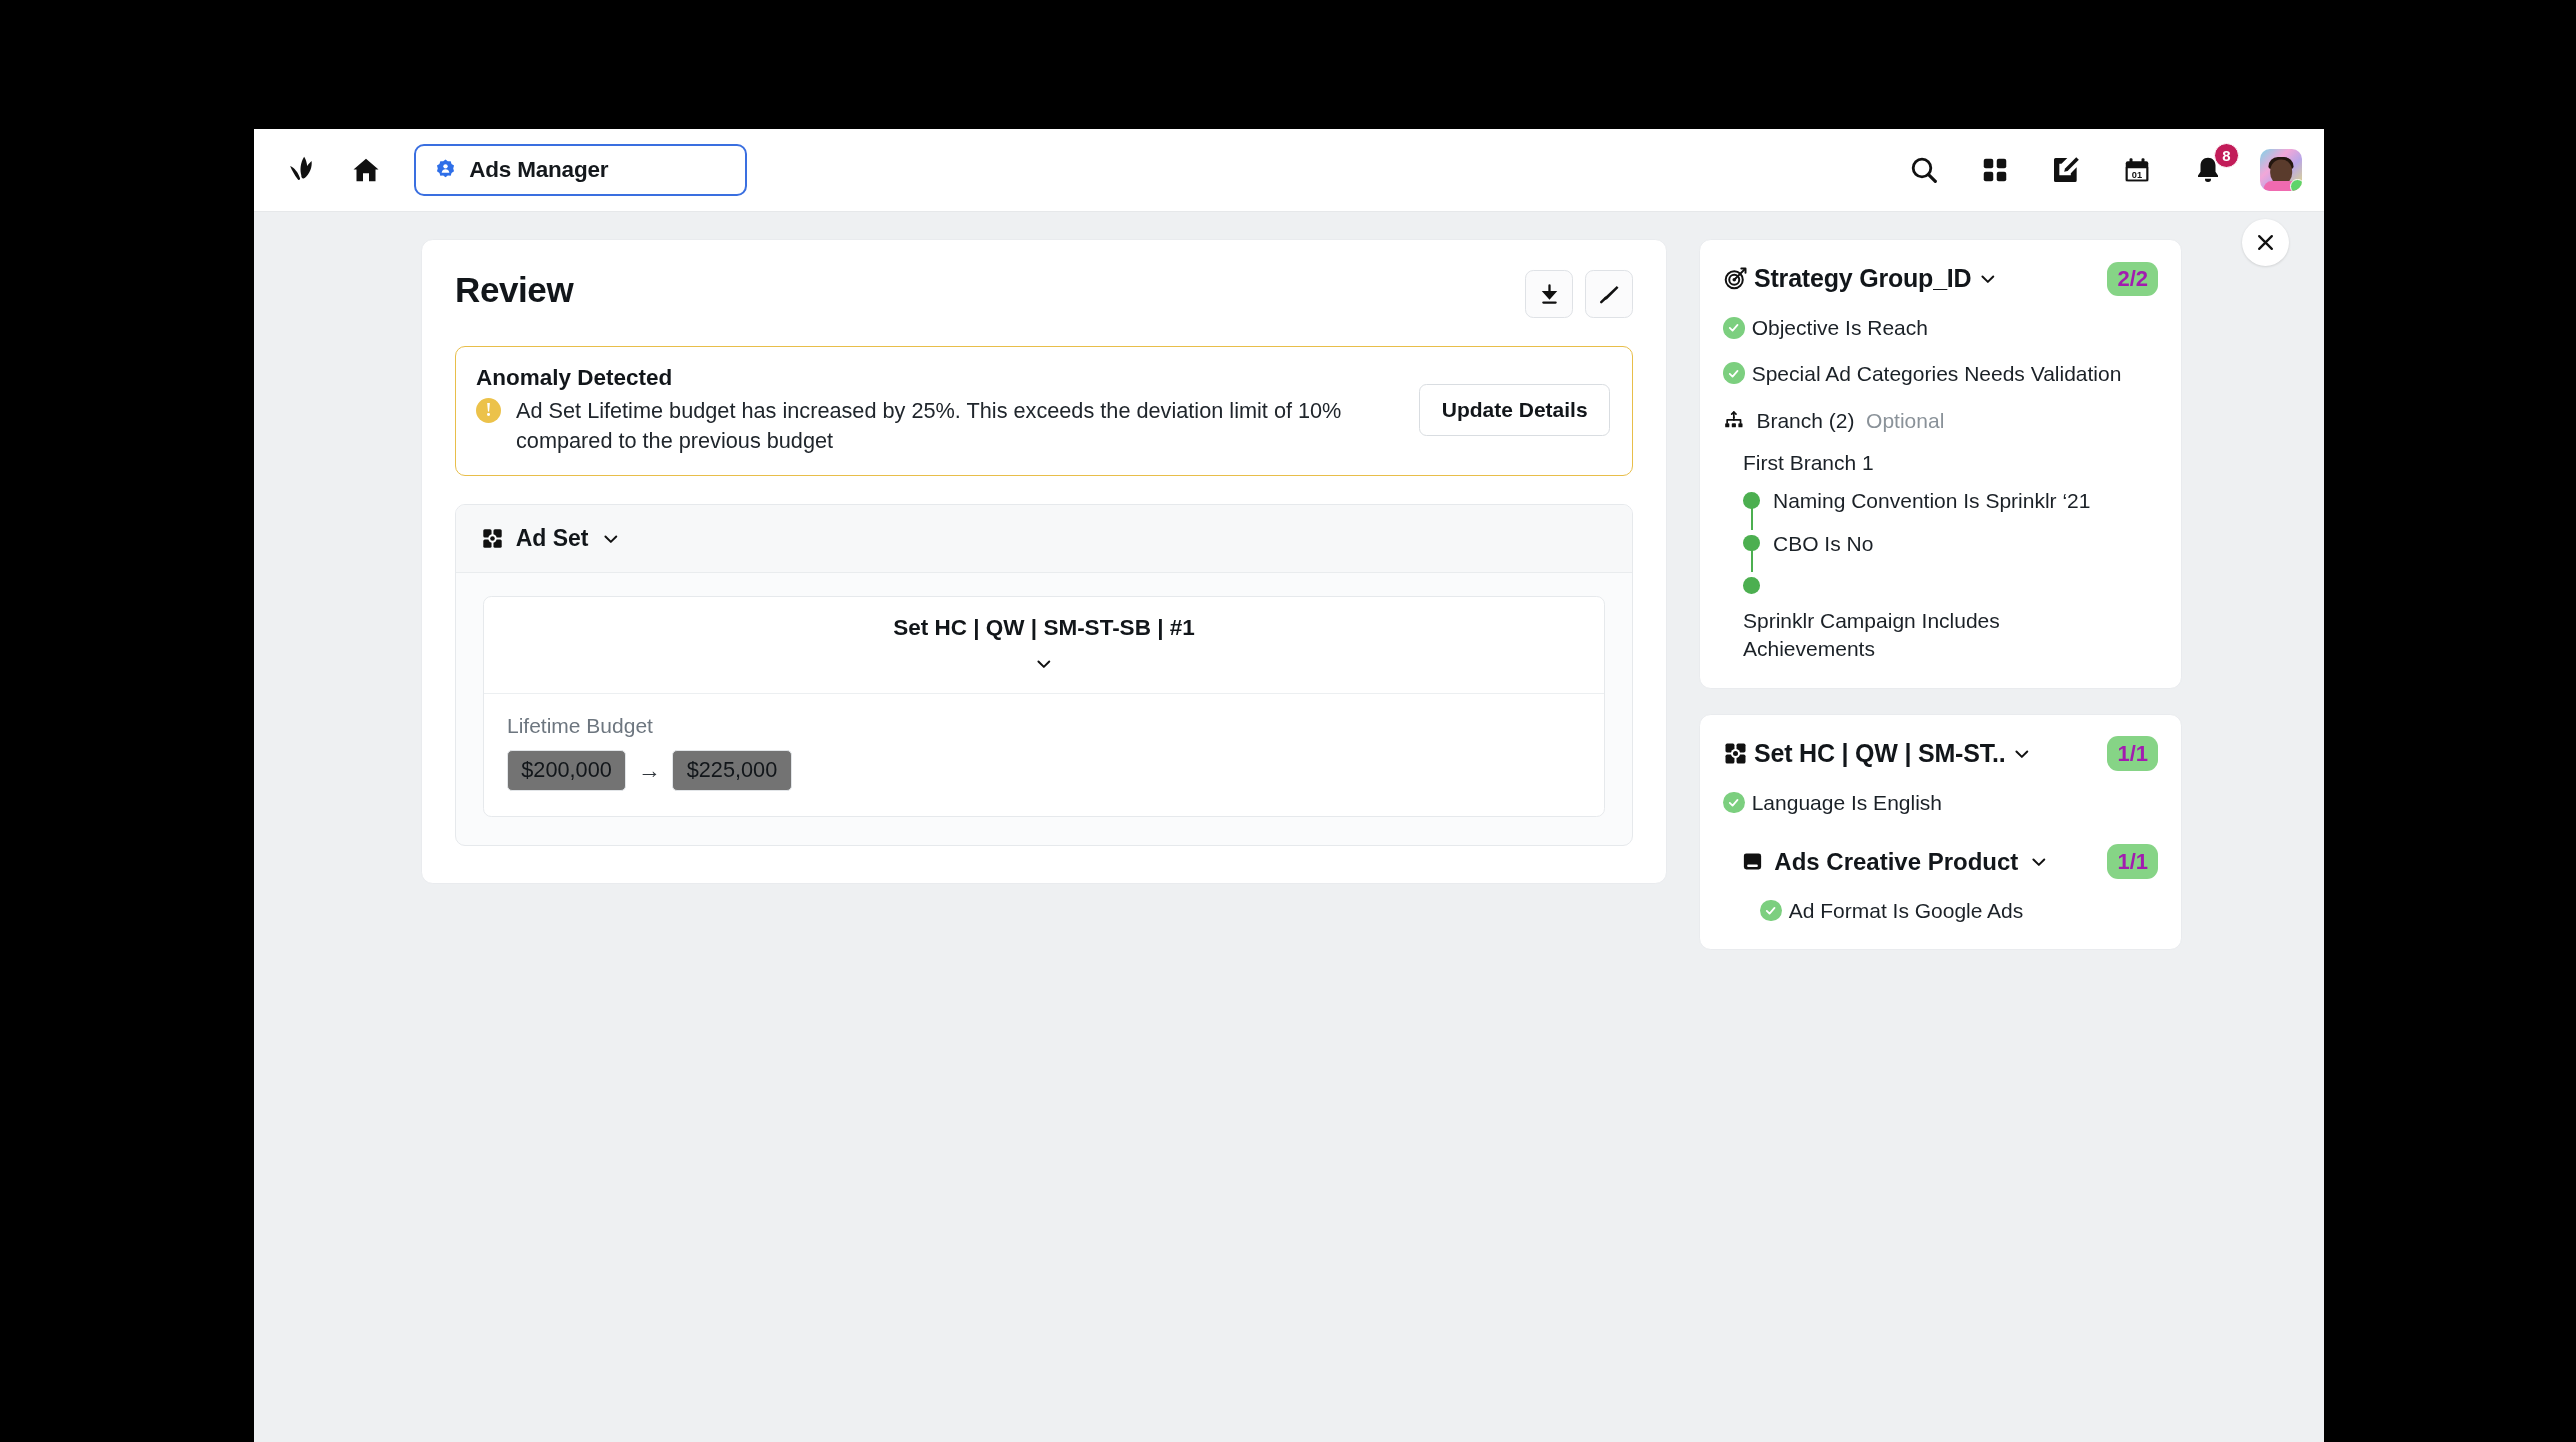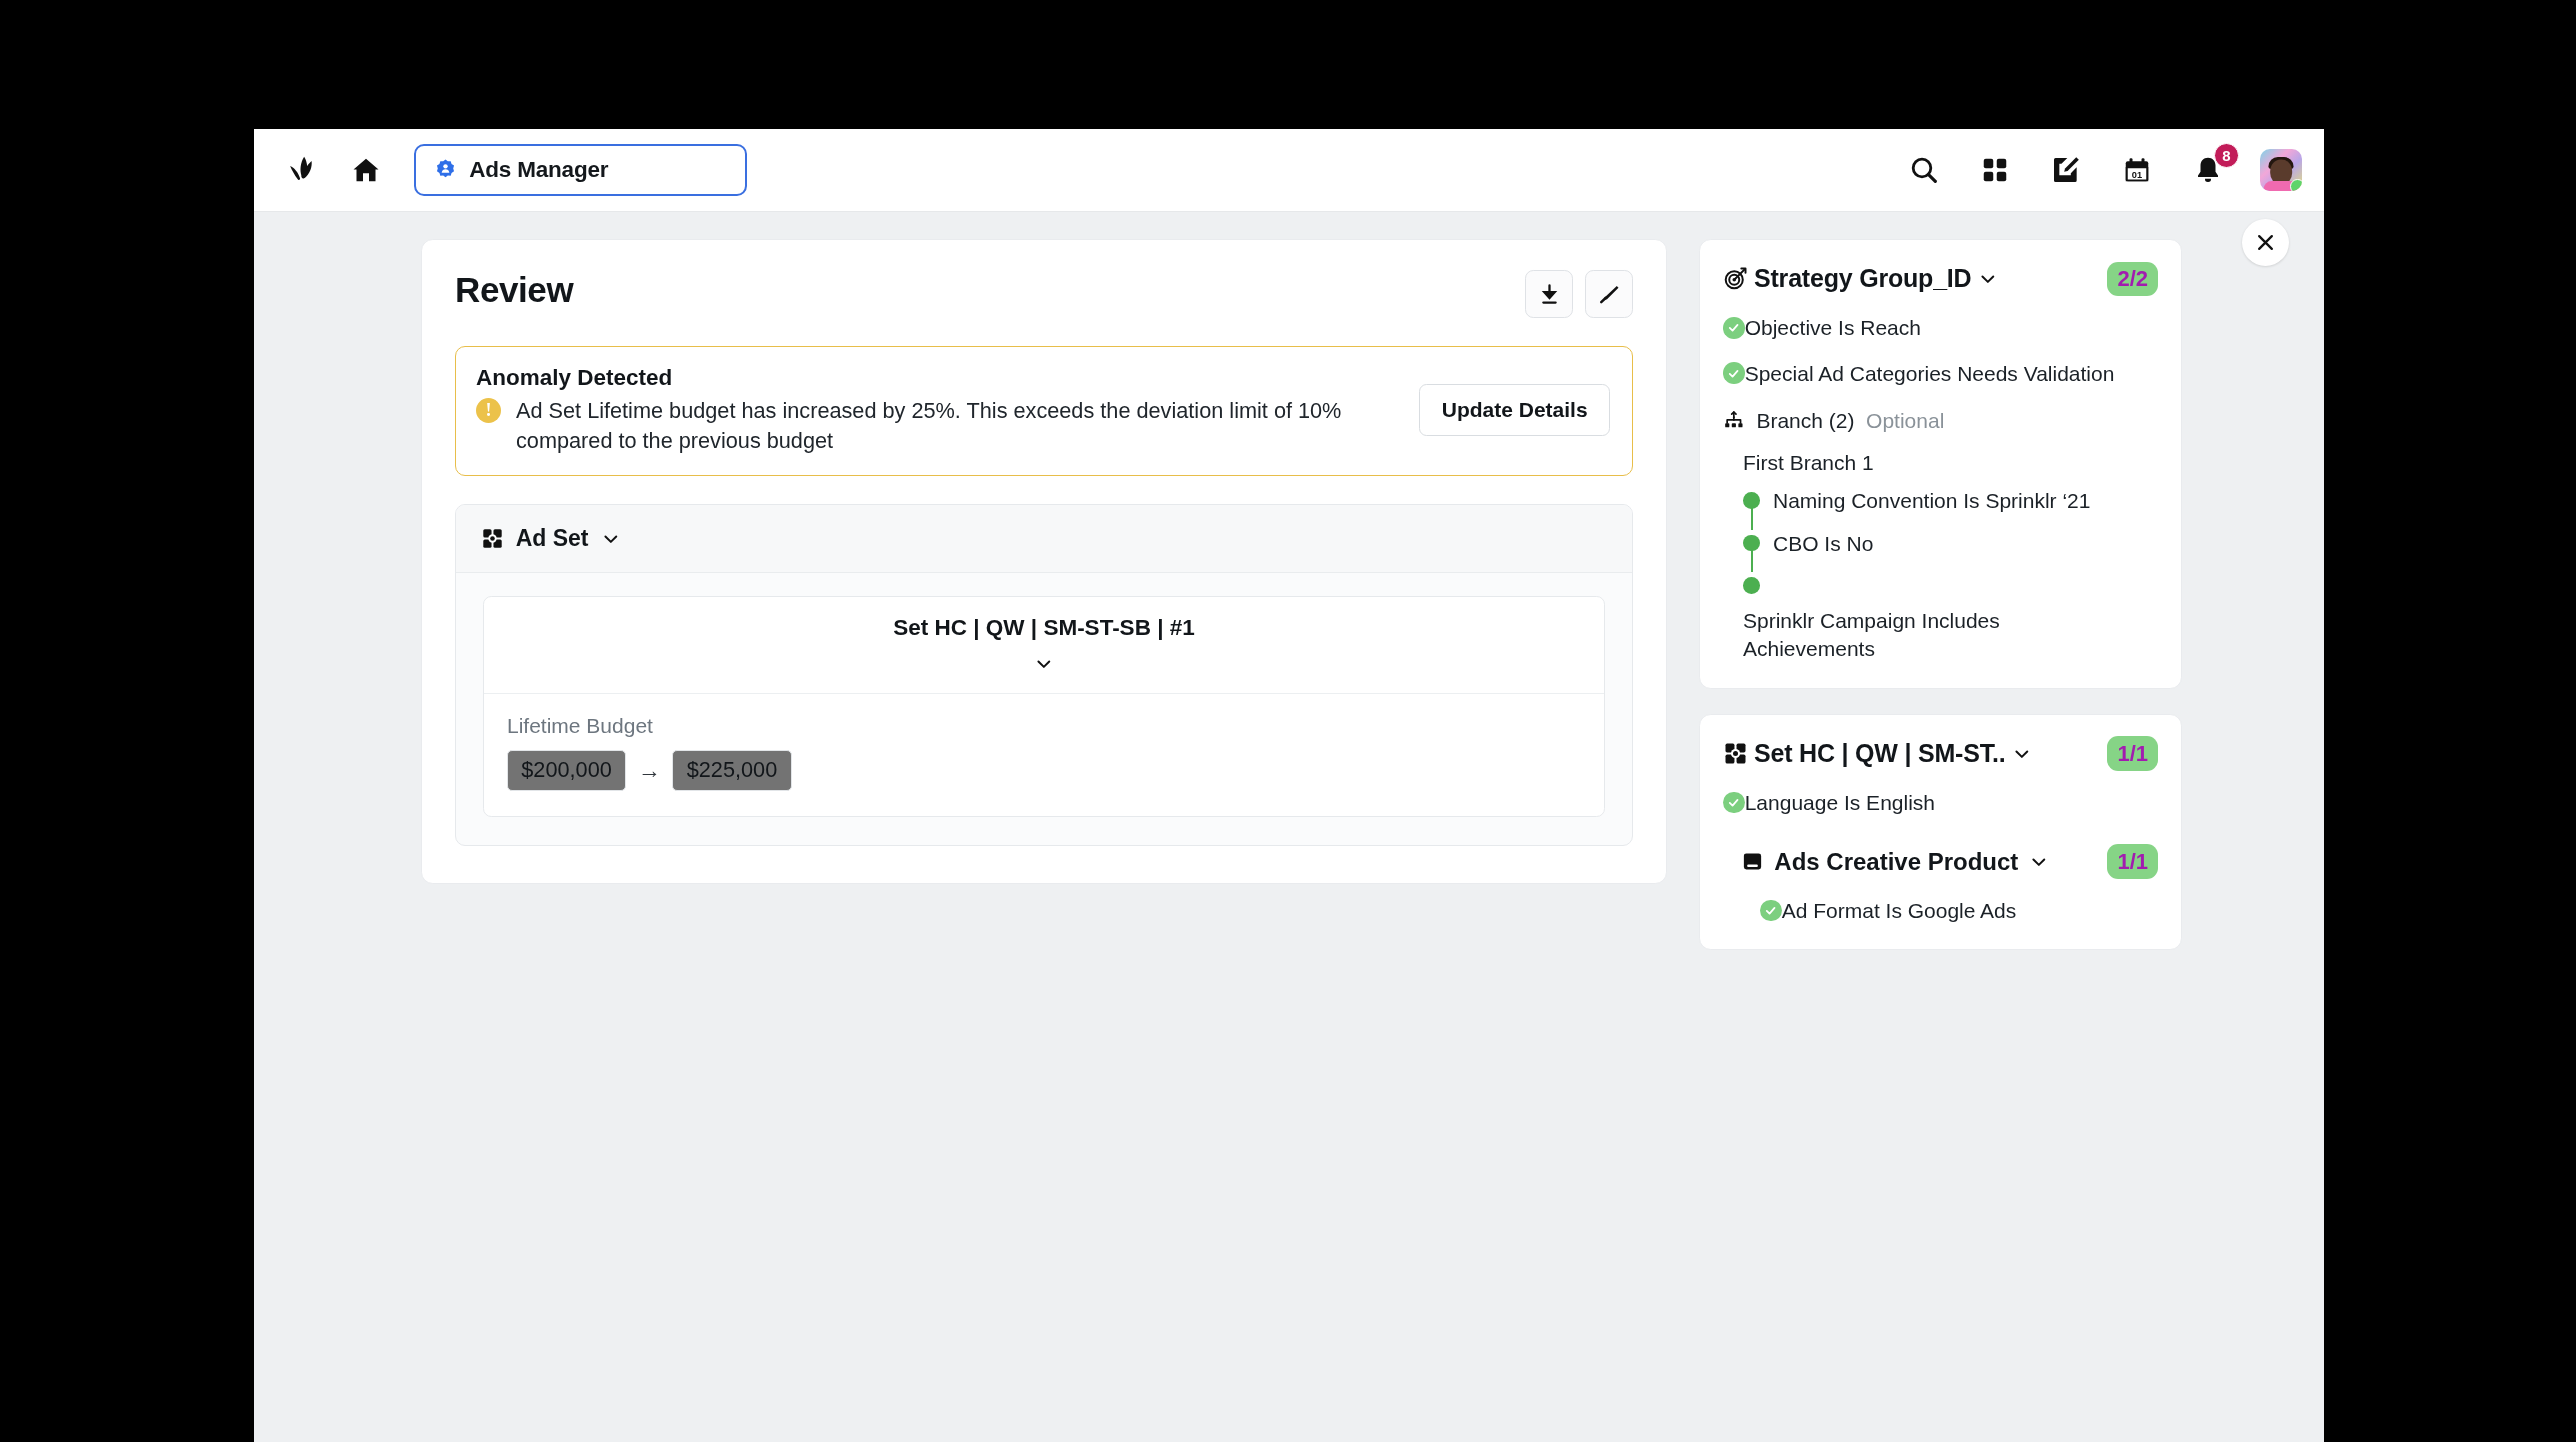--- a/index.html
+++ b/index.html
@@ -202,21 +202,21 @@
   }
   .rail-head { display: flex; align-items: center; gap: 6px; }
   .rail-head .rh-title { font-size: 25px; font-weight: 700; color: #12161a; letter-spacing: -0.2px; white-space: nowrap; }
   .count-badge {
     margin-left: auto;
     background: #86d486; color: #a21caf;
     border-radius: 11px; padding: 4.2px 10px;
     font-size: 22px; font-weight: 700;
   }
   .check-row {
-    display: flex; align-items: flex-start; gap: 0;
+    display: flex; align-items: flex-start; gap: 7px;
     margin-top: 18.3px;
   }
   .check-dot {
     width: 21.7px; height: 21.7px; border-radius: 50%;
     background: #7ccf7f; flex: 0 0 auto; margin-top: 2.5px;
     display: flex; align-items: center; justify-content: center;
   }
   .check-row .cr-label { font-size: 21px; color: #1b2127; line-height: 1.3; }
 
   .branch-row { display: flex; align-items: center; gap: 11.7px; margin-top: 21.7px; }

